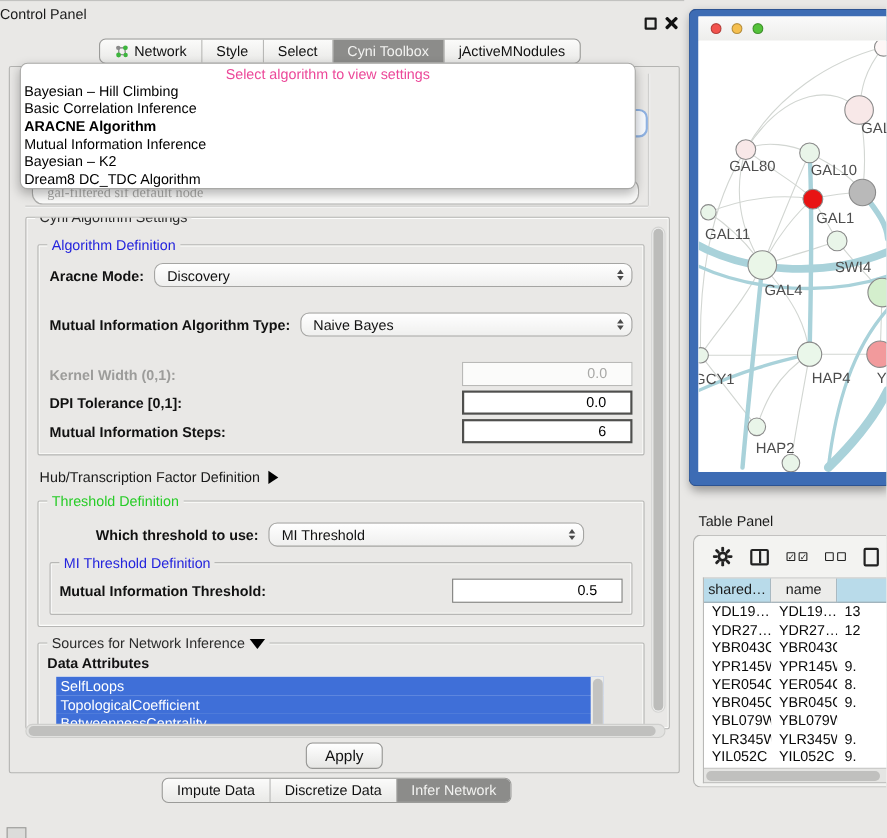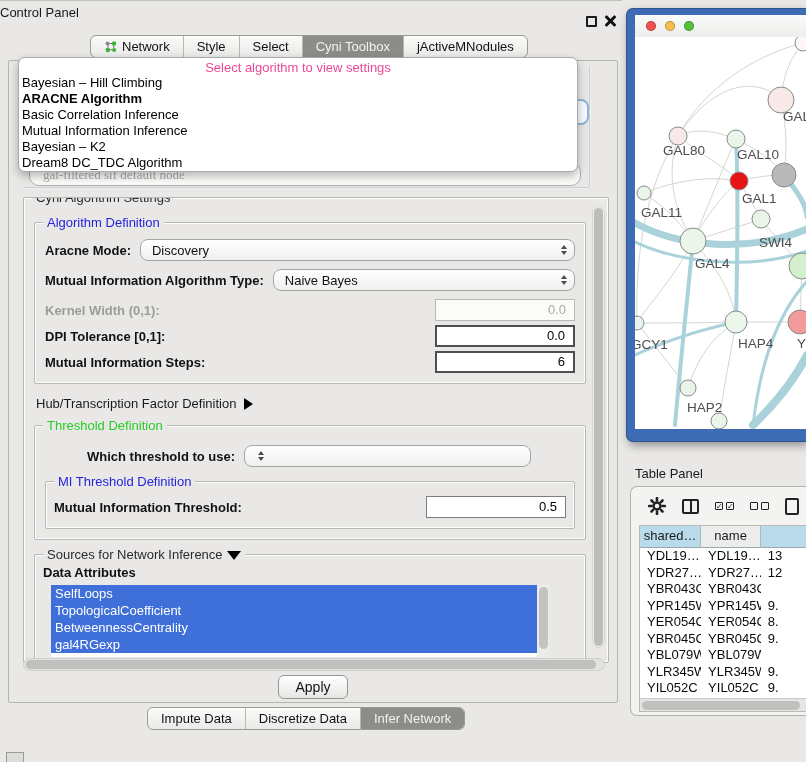--- a/index.html
+++ b/index.html
@@ -46,31 +46,31 @@
   .grp-title.blue { color:#2424dd; } .grp-title.green { color:#27cc27; }
 
   .cyni-grp { position:absolute; left:14px; top:136px; width:586px; height:466px; overflow:hidden; }
   
 
   .cyni-inner { position:absolute; left:10px; top:14px; width:552px; }
 
   .vscroll { position:absolute; right:3px; top:8px; width:13px; height:442px; background:#efefee; border:1px solid #d4d4d2; border-radius:7px; }
   .vscroll .thumb { position:absolute; left:1px; top:1px; width:9px; height:438px; background:#bcbcba; border-radius:6px; }
 
-  .row { display:flex; align-items:center; margin-top:8px; }
+  .row { display:flex; align-items:center; margin-top:23px; }
   .lab { font-size:13px; font-weight:bold; color:#111; white-space:nowrap; }
   .lab.dis { color:#9c9c9a; }
   .combo { flex:1; display:flex; align-items:center; height:22px; margin-left:9px; background:linear-gradient(#ffffff,#efefee); border:1px solid #a5a5a3; border-radius:8px; padding:0 5px 0 11px; }
   .combo-text { flex:1; font-size:13px; color:#111; }
   .stepper { display:flex; flex-direction:column; align-items:center; gap:2px; padding:0 2px; }
   .tri-up { width:0; height:0; border-left:3px solid transparent; border-right:3px solid transparent; border-bottom:4px solid #4a4a4a; }
   .tri-dn { width:0; height:0; border-left:3px solid transparent; border-right:3px solid transparent; border-top:4px solid #4a4a4a; }
   .spacer { flex:1; }
   .chk { width:14px; height:14px; border:1px solid #c6c6c4; border-radius:3px; background:#f2f2f0; margin-right:4px; }
-  .field { width:140px; height:22px; font-size:13px; text-align:right; padding:0 8px; background:#fff; }
+  .field { width:155px; height:22px; font-size:13px; text-align:right; padding:0 22px; background:#fff; }
   .field.dis { border:1px solid #b9b9b7; color:#a9a9a7; background:#fbfbfa; }
   .field.on { border:2px solid #4f4f4d; color:#000; }
   .hub-row { display:flex; align-items:center; gap:8px; margin:12px 0 4px 2px; font-size:13px; color:#1a1a1a; }
   .tri-right { width:0; height:0; border-top:6px solid transparent; border-bottom:6px solid transparent; border-left:9px solid #000; }
 
   .thr-grp { margin-top:14px; padding:8px 10px 10px 10px; }
   .mi-grp { margin-top:14px; padding:6px 8px 10px 8px; }
   .src-grp { margin-top:14px; padding:8px 8px 0 8px; height:120px; }
   .src-head { font-size:13px; font-weight:bold; color:#111; margin:2px 0 5px 0; }
   .src-list { position:relative; margin-left:8px; width:498px; height:72px; background:#fff; overflow:hidden; }
@@ -221,20 +221,21 @@
           <span>Hub/Transcription Factor Definition</span>
           <span class="tri-right"></span>
         </div>
 
         <div class="grp thr-grp">
           <span class="grp-title green">Threshold Definition</span>
 
           <div class="row" style="margin-top:11px; margin-left:42px; margin-right:44px;">
             <span class="lab">Which threshold to use:</span>
             <div class="combo">
+              <span class="combo-text">MI Threshold</span>
               <span class="stepper">
                   <span class="tri-up"></span>
                   <span class="tri-dn"></span>
                 </span>
             </div>
           </div>
 
           <div class="grp mi-grp">
             <span class="grp-title blue">MI Threshold Definition</span>
             <div class="row" style="margin-top:8px;">
@@ -266,22 +267,22 @@
         <div class="thumb"></div>
       </div>
 
     <button class="apply-btn">Apply</button>
   </div>
 
   <div class="algo-popup">
     <div class="algo-ph">Select algorithm to view settings</div>
     <div id="popup-items">
         <div class="pitem">Bayesian – Hill Climbing</div>
+        <div class="pitem">Basic Correlation Inference</div>
         <div class="pitem hl">ARACNE Algorithm</div>
-        <div class="pitem">Basic Correlation Inference</div>
         <div class="pitem">Mutual Information Inference</div>
         <div class="pitem">Bayesian – K2</div>
         <div class="pitem">Dream8 DC_TDC Algorithm</div>
       </div>
   </div>
 
   <div class="seg bottom-tabs" id="bottom-tabs">
       <div class="tab">
         <span>Impute Data</span>
       </div>

